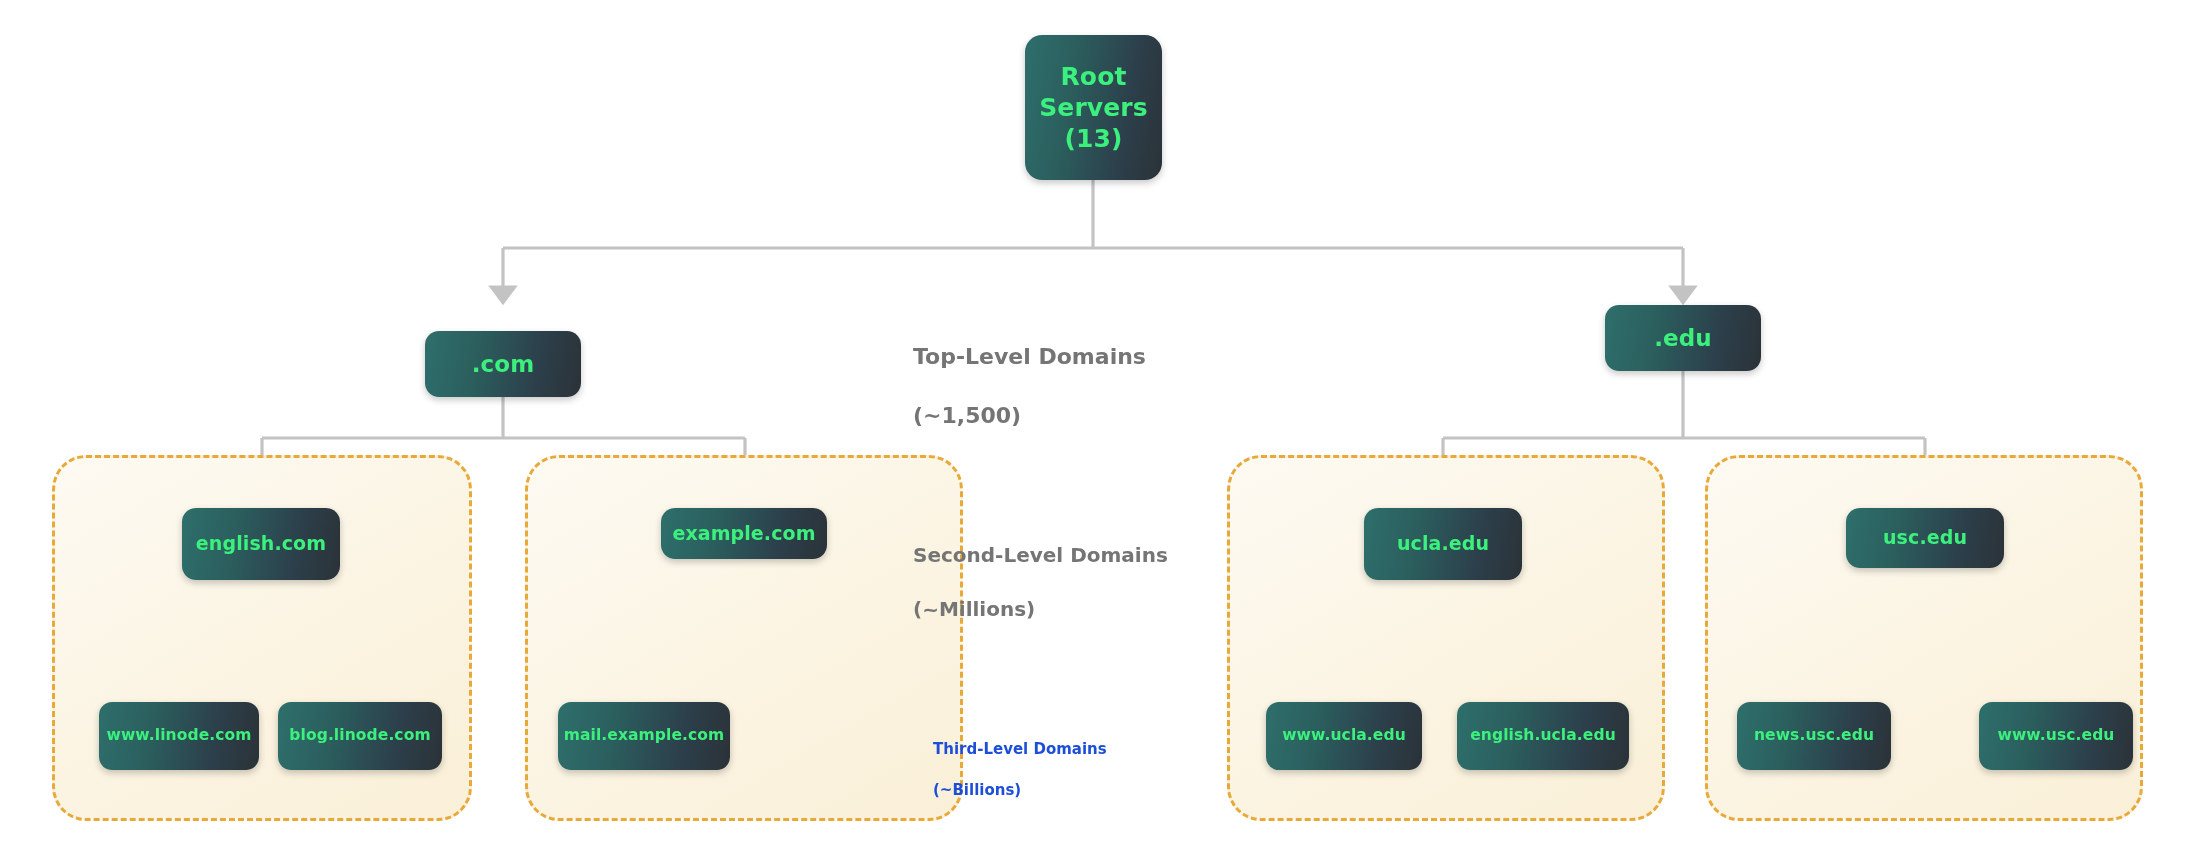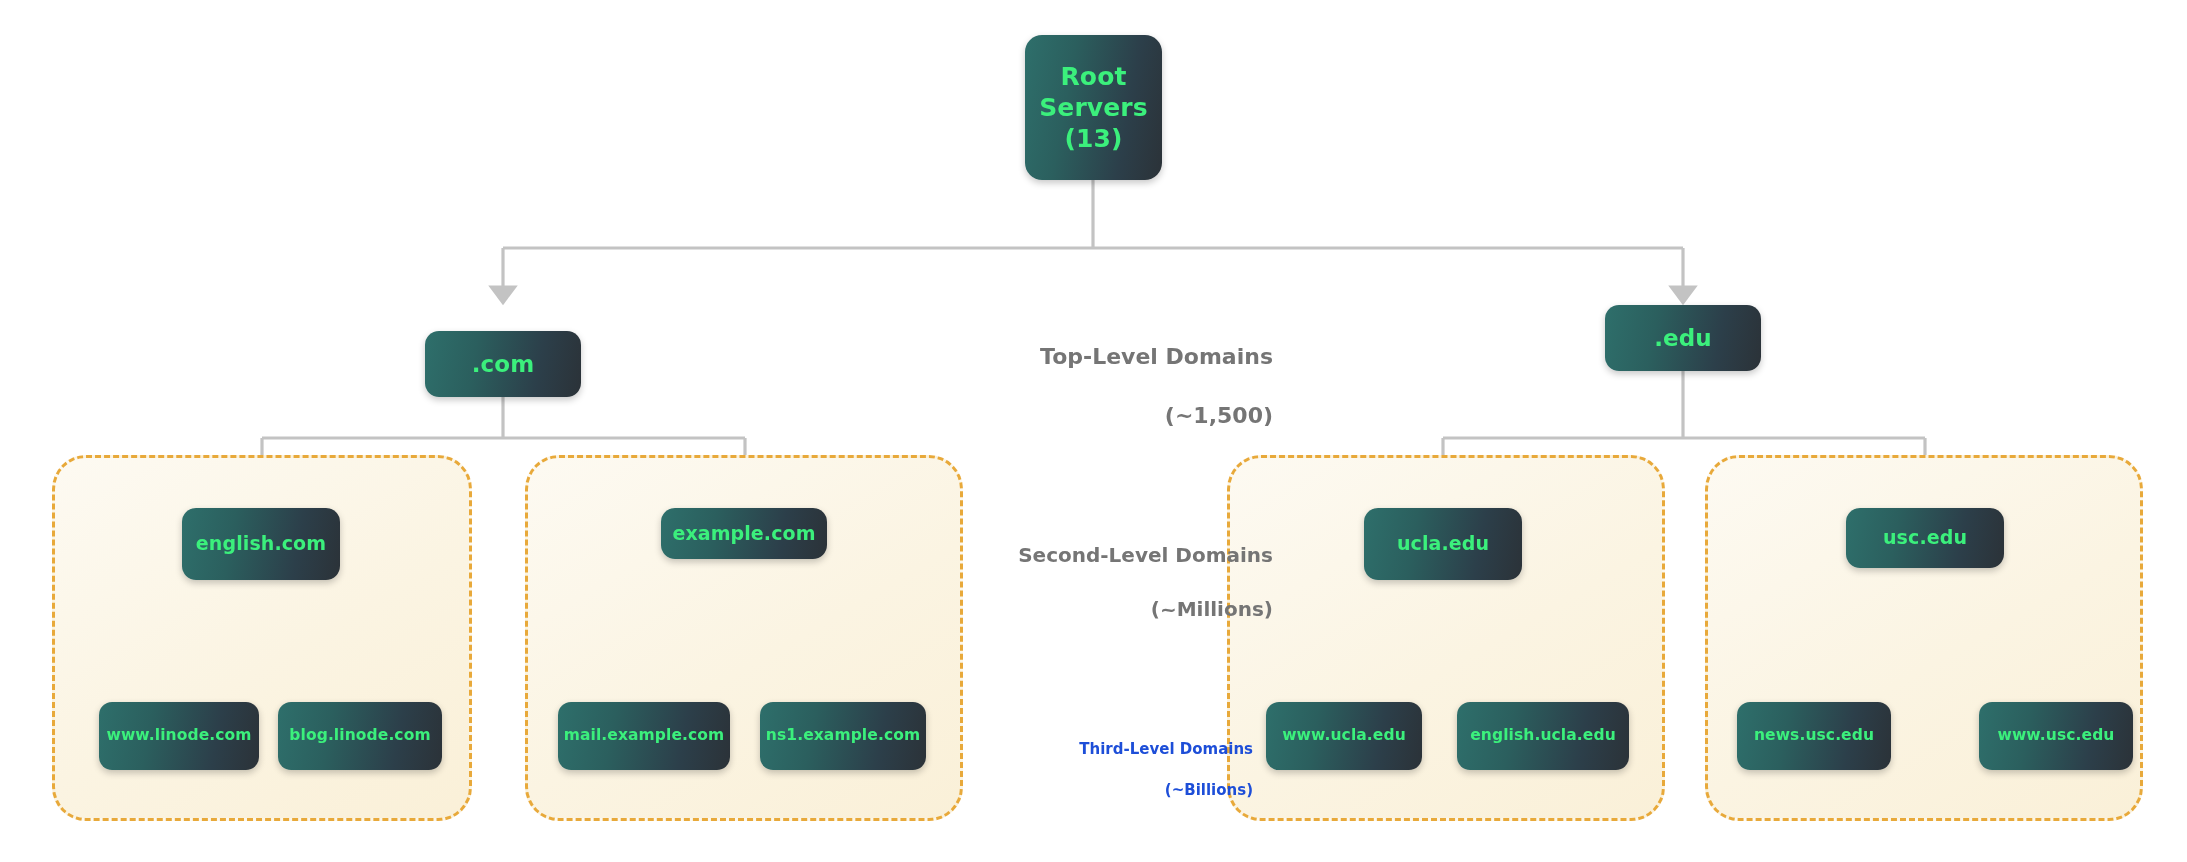--- a/index.html
+++ b/index.html
@@ -40,21 +40,21 @@
   .node.root{font-size:25px;border-radius:17px;}
   .node.tld{font-size:23px;}
   .node.sld{font-size:19px;}
   .node.leaf{font-size:15.5px;border-radius:13px;}
 
   
   .level-label{
     position:absolute;
     color:#757575;
     font-weight:bold;
-    text-align:right;
+    text-align:left;
     line-height:1.35;
     white-space:pre-line;
   }
   .level-label.lv1{font-size:22px;}
   .level-label.lv2{font-size:20px;}
   .level-label.lv3{font-size:15px;color:#1d4ed8;}
 </style>
 </head>
 <body>
 
@@ -139,23 +139,20 @@
   <div class="node leaf" style="left:79px;  top:702px; width:160px; height:68px;margin-left:20px;">
     <span>www.linode.com</span>
   </div>
   <div class="node leaf" style="left:278px; top:702px; width:164px; height:68px;">
     <span>blog.linode.com</span>
   </div>
 
   <div class="node leaf" style="left:558px; top:702px; width:172px; height:68px;">
     <span>mail.example.com</span>
   </div>
-  <div class="node leaf" style="left:760px; top:702px; width:166px; height:68px;">
-    <span>ns1.example.com</span>
-  </div>
 
   <div class="node leaf" style="left:1266px; top:702px; width:156px; height:68px;">
     <span>www.ucla.edu</span>
   </div>
   <div class="node leaf" style="left:1457px; top:702px; width:172px; height:68px;">
     <span>english.ucla.edu</span>
   </div>
 
   <div class="node leaf" style="left:1737px; top:702px; width:154px; height:68px;">
     <span>news.usc.edu</span>

